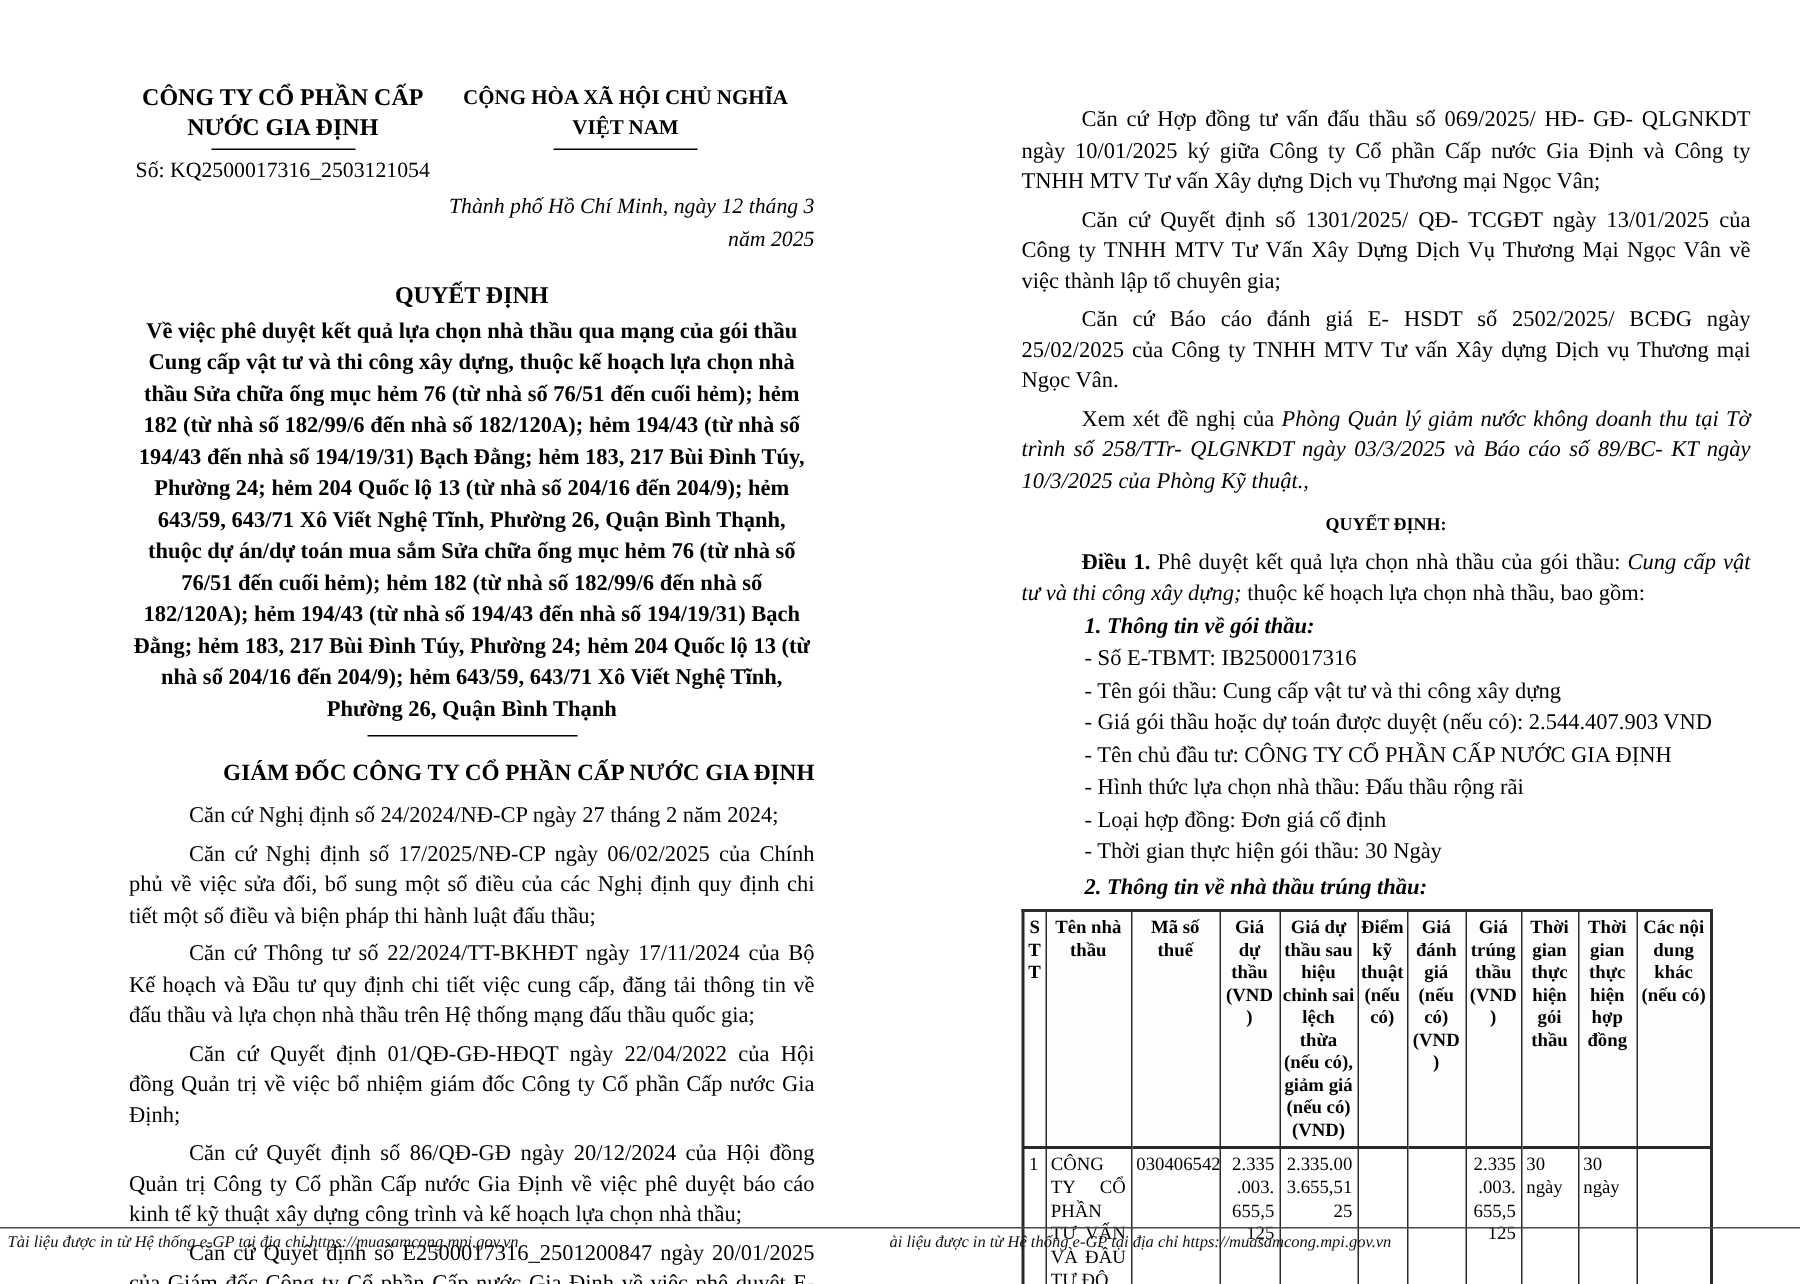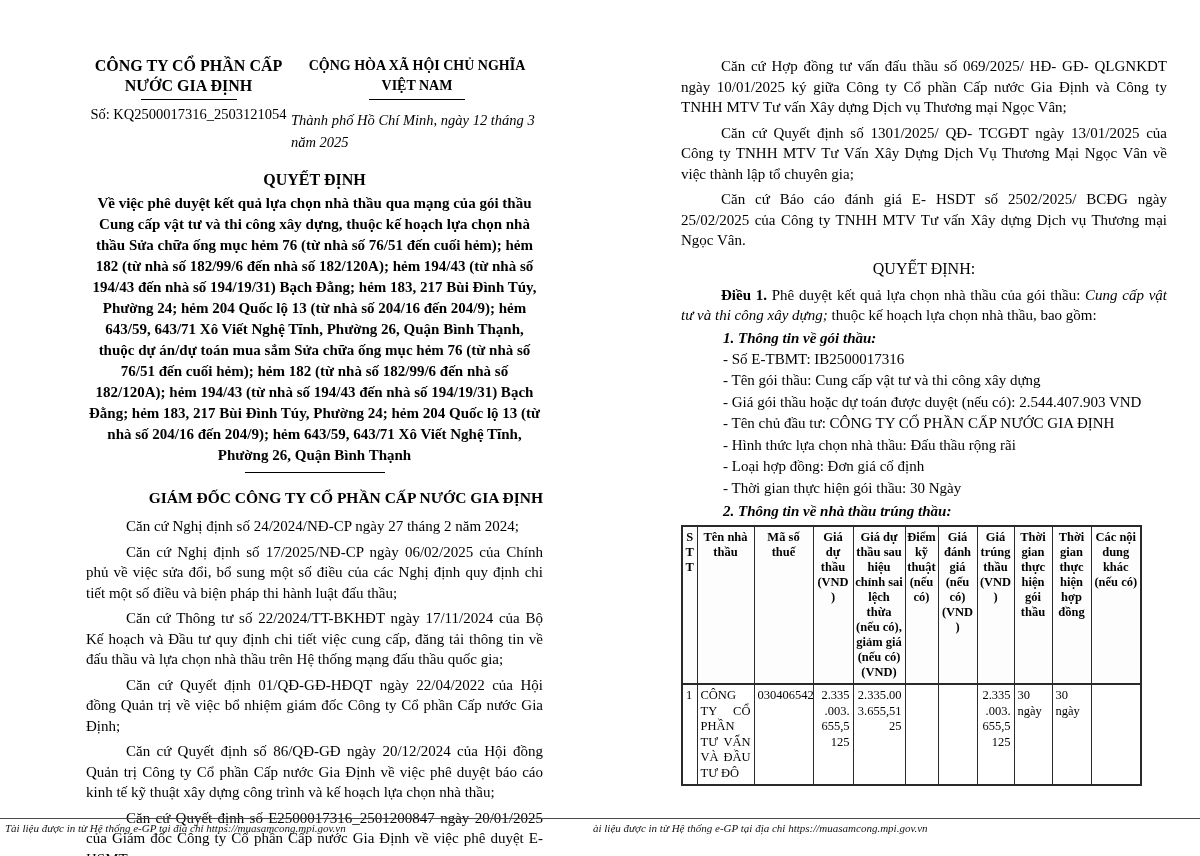--- a/index.html
+++ b/index.html
@@ -6,48 +6,48 @@
   html,body { margin:0; padding:0; }
   body {
     width:1200px; height:856px;
     background:#ffffff; color:#000;
     font-family:"Liberation Serif", serif;
     position:relative; overflow:hidden;
   }
   .pages { display:flex; width:1200px; }
   .page { width:600px; height:818px; }
   .page-left  { padding:56px 57px 0 86px; }
-  .page-right { padding:56px 33px 0 81px; }
+  .page-right { padding:56px 33px 0 81px;margin-top:14px; }
 
   
   .hdr { display:flex; }
   .hdr-left { width:205px; text-align:center; }
   .hdr-right { flex:1; text-align:center; }
   .org-name { font-weight:bold; font-size:16px; line-height:20px; }
   .rule-sm { border-top:1.5px solid #000; width:96px; margin:3px auto 0; height:0; }
   .doc-number { font-size:14.5px; margin-top:6px; text-align:center; white-space:nowrap; }
   .nat1 { font-weight:bold; font-size:14px; line-height:20px; }
   .nat2 { font-weight:bold; font-size:15px; line-height:21px; }
-  .place-date { font-style:italic; font-size:14.5px; line-height:22px; margin-top:9px; text-align:left; }
+  .place-date { font-style:italic; font-size:14.5px; line-height:22px; margin-top:27px; text-align:right; }
 
   .title { text-align:center; font-weight:bold; font-size:16px; margin-top:16px; line-height:22px; }
   .subject { text-align:center; font-weight:bold; font-size:15px; line-height:21px; margin-top:2px; }
   .rule-mid { border-top:1.5px solid #000; width:140px; margin:6px auto 0; height:0; }
   .issuer { text-align:right; font-weight:bold; font-size:15.5px; margin-top:14px; line-height:21px; }
 
   .recital, .para {
     font-size:15px; line-height:20.5px; text-align:justify;
     text-indent:40px; margin:5px 0 0 0;
   }
   .recitals { margin-top:8px; }
 
   
   .em { font-style:italic; }
   .b { font-weight:bold; }
-  .center-heading { text-align:center; font-weight:normal; font-size:16px; margin-top:7px; line-height:22px; }
+  .center-heading { text-align:center; font-weight:bold; font-size:12px; margin-top:7px; line-height:22px; }
   .sec-heading { font-weight:bold; font-style:italic; font-size:15px; line-height:21px; padding-left:42px; margin-top:2px; }
   .li { font-size:15px; line-height:21.5px; padding-left:42px; }
 
   
   table.award {
     border-collapse:collapse; table-layout:fixed; width:460px;
     margin-top:3px; border:2px solid #2a2a2a;
   }
   table.award th, table.award td {
     border:1px solid #2a2a2a; vertical-align:top; overflow:hidden;
@@ -102,20 +102,21 @@
     </div>
   </div>
 
   <div class="page page-right">
     <div>
       <p class="recital" style="margin-top:0;">Căn cứ Hợp đồng tư vấn đấu thầu số 069/2025/ HĐ- GĐ- QLGNKDT ngày 10/01/2025 ký giữa Công ty Cổ phần Cấp nước Gia Định và Công ty TNHH MTV Tư vấn Xây dựng Dịch vụ Thương mại Ngọc Vân;</p>
       <p class="recital">Căn cứ Quyết định số 1301/2025/ QĐ- TCGĐT ngày 13/01/2025 của Công ty TNHH MTV Tư Vấn Xây Dựng Dịch Vụ Thương Mại Ngọc Vân về việc thành lập tổ chuyên gia;</p>
       <p class="recital">Căn cứ Báo cáo đánh giá E- HSDT số 2502/2025/ BCĐG ngày 25/02/2025 của Công ty TNHH MTV Tư vấn Xây dựng Dịch vụ Thương mại Ngọc Vân.</p>
     </div>
 
+    <p class="para"><span>Xem xét đề nghị của </span><span class="em">Phòng Quản lý giảm nước không doanh thu tại Tờ trình số 258/TTr- QLGNKDT ngày 03/3/2025 và Báo cáo số 89/BC- KT ngày 10/3/2025 của Phòng Kỹ thuật.,</span></p>
 
     <div class="center-heading">QUYẾT ĐỊNH:</div>
 
     <p class="para"><span class="b">Điều 1. </span><span>Phê duyệt kết quả lựa chọn nhà thầu của gói thầu: </span><span class="em">Cung cấp vật tư và thi công xây dựng;</span><span> thuộc kế hoạch lựa chọn nhà thầu, bao gồm:</span></p>
 
     <div class="sec-heading">1. Thông tin về gói thầu:</div>
 
     <div>
       <div class="li">- Số E-TBMT: IB2500017316</div>
       <div class="li">- Tên gói thầu: Cung cấp vật tư và thi công xây dựng</div>

